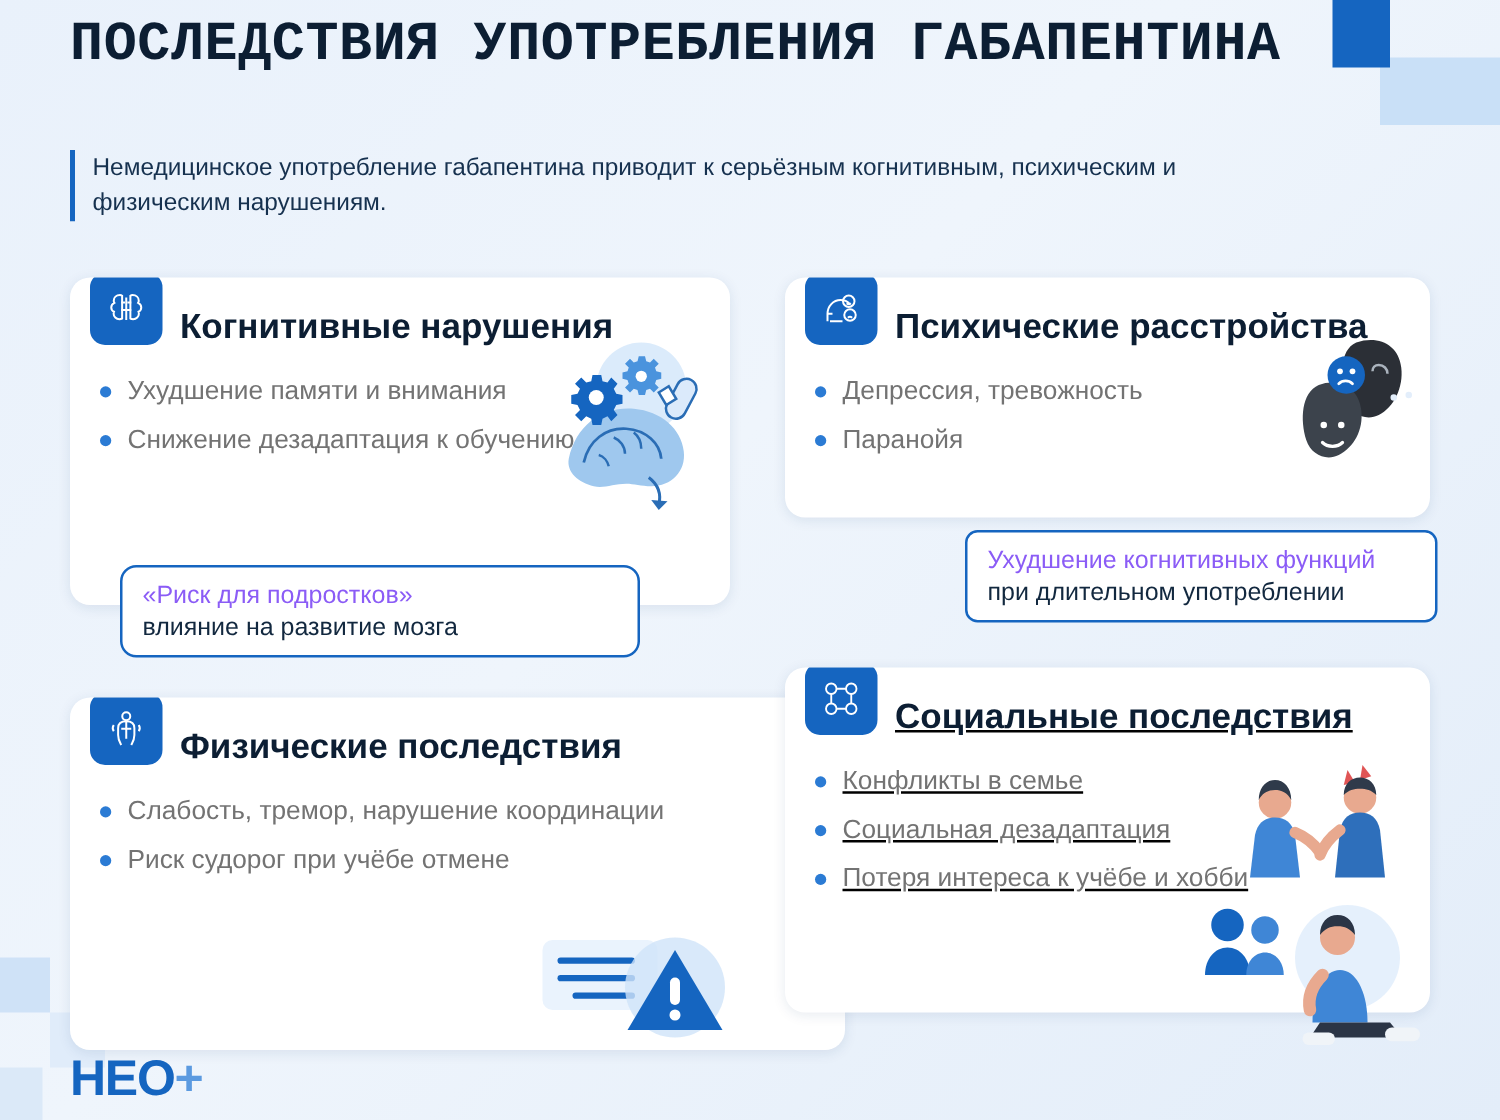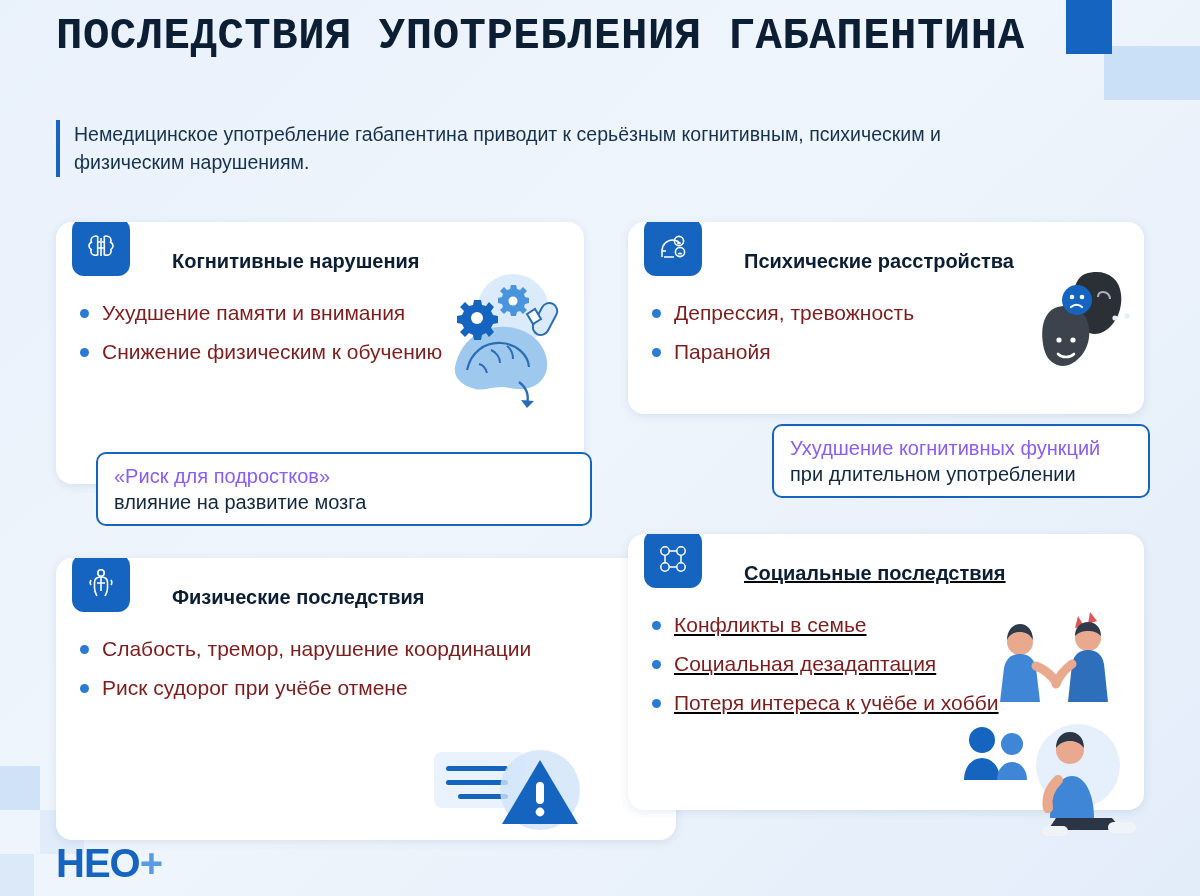--- a/index.html
+++ b/index.html
@@ -51,26 +51,26 @@
     padding: 10px 16px 4px 16px;
   }
   .icon-box {
     width: 58px; height: 58px; border-radius: 12px;
     background: #1565c0; flex: 0 0 58px;
     display: flex; align-items: center; justify-content: center;
     position: relative; top: -14px;
   }
   .icon-box svg { display: block; }
   .card-title {
-    font-size: 20px; font-weight: 700; color: #0c1e33; line-height: 1.1; margin-left: 28px;
+    font-size: 28px; font-weight: 700; color: #0c1e33; line-height: 1.1;
   }
   ul.bullets { list-style: none; padding: 6px 18px 14px 22px; }
   ul.bullets li {
     position: relative; padding-left: 24px; margin-bottom: 12px;
-    font-size: 21px; line-height: 1.28; color: #7f1d1d;
+    font-size: 21px; line-height: 1.28; color: #737373;
   }
   ul.bullets li:before {
     content: ""; position: absolute; left: 2px; top: 9px;
     width: 9px; height: 9px; border-radius: 50%; background: #2b7bd4;
   }
 
   
   .callout {
     position: absolute;
     background: #ffffff; border: 2px solid #1565c0; border-radius: 10px;
@@ -111,21 +111,21 @@
         <svg width="34" height="34" viewBox="0 0 34 34" fill="none" stroke="#ffffff" stroke-width="1.6">
           <path d="M12 6c-3 0-5 2-5 4.5 0 .7.2 1.3.5 1.8C6 13 5 14.4 5 16c0 1.5.9 2.8 2.2 3.4-.2.5-.3 1-.3 1.6 0 2.4 2 4.3 4.6 4.3.8 0 1.6-.2 2.2-.5V6.6C13.2 6.2 12.6 6 12 6z"></path>
           <path d="M22 6c3 0 5 2 5 4.5 0 .7-.2 1.3-.5 1.8C28 13 29 14.4 29 16c0 1.5-.9 2.8-2.2 3.4.2.5.3 1 .3 1.6 0 2.4-2 4.3-4.6 4.3-.8 0-1.6-.2-2.2-.5V6.6c.5-.4 1.1-.6 1.7-.6z"></path>
           <path d="M17 8v18M13 12h3M18 12h3M13 18h4M17 18h4"></path>
         </svg>
       </div>
       <div class="card-title">Когнитивные нарушения</div>
     </div>
     <ul class="bullets">
       <li>Ухудшение памяти и внимания</li>
-      <li>Снижение физическим к обучению</li>
+      <li>Снижение дезадаптация к обучению</li>
     </ul>
   </div>
 
   <svg class="illu" style="left:415px; top:272px;" width="180" height="150" viewBox="0 0 180 150">
     <circle cx="98" cy="38" r="36" fill="#cfe4f9" opacity=".75"></circle>
     <path d="M40 95c6-28 28-42 52-40 22 2 38 16 40 34 2 16-10 28-26 28-8 0-14-2-20-2-10 0-18 4-26 2-12-3-22-11-20-22z" fill="#9fc8ee"></path>
     <path d="M52 98c4-18 18-28 34-27 16 1 27 12 28 24" stroke="#2a6db5" stroke-width="2.2" fill="none"></path>
     <path d="M76 78c5 2 9 7 9 13M92 74c4 3 6 8 6 13M64 92c4 1 7 5 8 9" stroke="#2a6db5" stroke-width="2" fill="none"></path>
     <path d="M104 110c8 6 10 14 8 22" stroke="#2a6db5" stroke-width="2.4" fill="none"></path>
     <path d="M106 128l6 8 7-7z" fill="#2a6db5"></path>
@@ -134,21 +134,21 @@
     </g>
     <circle cx="62" cy="46" r="6" fill="#ffffff"></circle>
     <g fill="#4a93dd">
       <path d="M92 18l3-1 1-4h5l1 4 3 1 3-3 4 4-3 3 1 3 4 1v5l-4 1-1 3 3 3-4 4-3-3-3 1-1 4h-5l-1-4-3-1-3 3-4-4 3-3-1-3-4-1v-5l4-1 1-3-3-3 4-4z"></path>
     </g>
     <circle cx="98" cy="29" r="4.5" fill="#ffffff"></circle>
     <rect x="122" y="30" width="16" height="34" rx="8" fill="#dbeafb" stroke="#2a6db5" stroke-width="2" transform="rotate(28 130 47)"></rect>
     <path d="M112 42l8-5 6 10-8 5z" fill="#ffffff" stroke="#2a6db5" stroke-width="2"></path>
   </svg>
 
-  <div class="callout" style="left:96px; top:452px; width:496px;">
+  <div class="callout" style="left:96px; top:452px; width:416px;border-radius:13px;">
     <b>«Риск для подростков»</b><br>
     <span>влияние на развитие мозга</span>
   </div>
 
   <div class="card" style="left:628px; top:222px; width:516px; height:192px;">
     <div class="card-head">
       <div class="icon-box">
         <svg width="34" height="34" viewBox="0 0 34 34" fill="none" stroke="#ffffff" stroke-width="1.6">
           <path d="M6 27v-6c0-6 4.5-11 10.5-11 3 0 5.5 1.2 7 3"></path>
           <path d="M6 21h4M8 27h10"></path>

